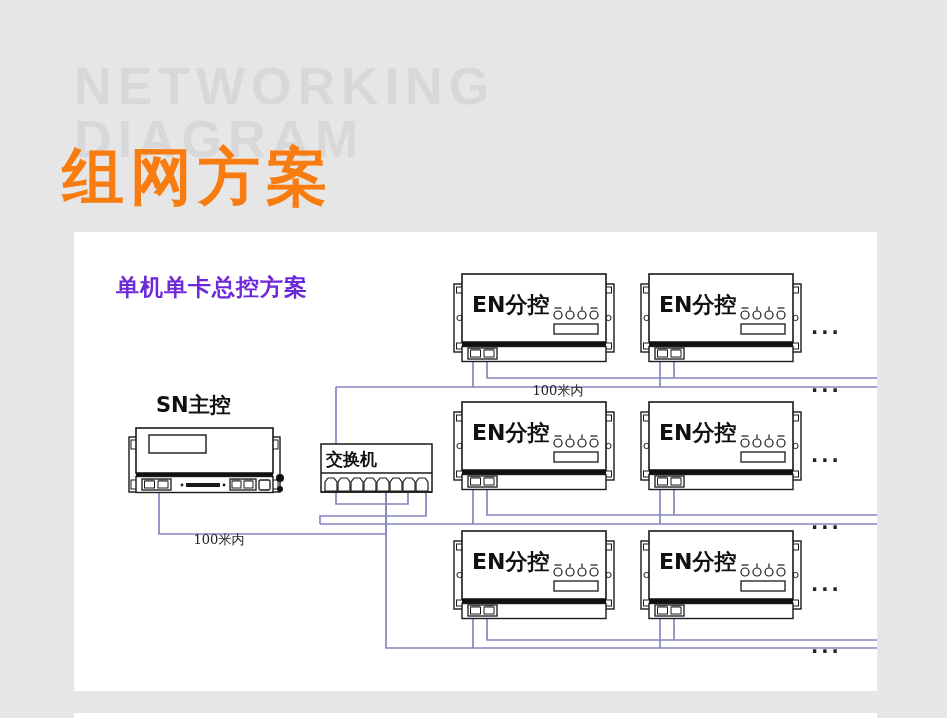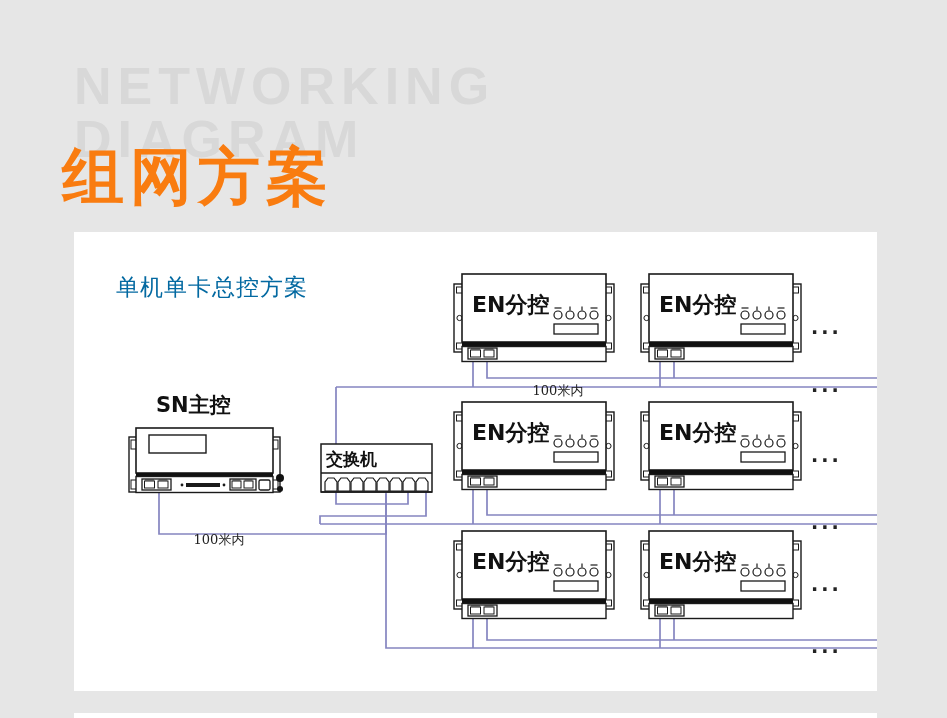--- a/index.html
+++ b/index.html
@@ -37,21 +37,21 @@
   #panel{
     position:absolute;left:74px;top:232px;
     width:803px;height:459px;background:#ffffff;
   }
   #panel-bottom{
     position:absolute;left:74px;top:713px;
     width:803px;height:5px;background:#ffffff;
   }
   #sub-title{
     position:absolute;left:116px;top:272px;
-    font-size:23px;font-weight:400;color:#0369a1;
+    font-size:23px;font-weight:700;color:#6d28d9;
     letter-spacing:1px;white-space:nowrap;
     font-family:"DejaVu Sans","Liberation Sans",sans-serif;
   }
   
   #diagram{position:absolute;left:74px;top:232px;}
   .dev-label{
     font-family:"DejaVu Sans","Liberation Sans",sans-serif;
     font-weight:700;fill:#111;
   }
   .dist-label{

